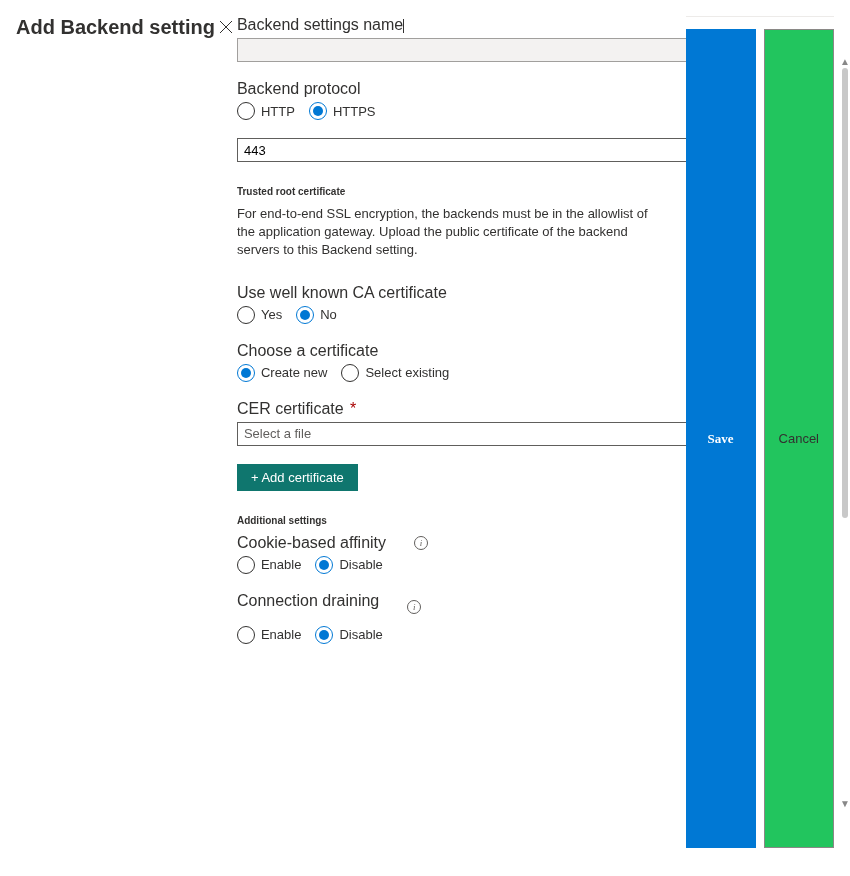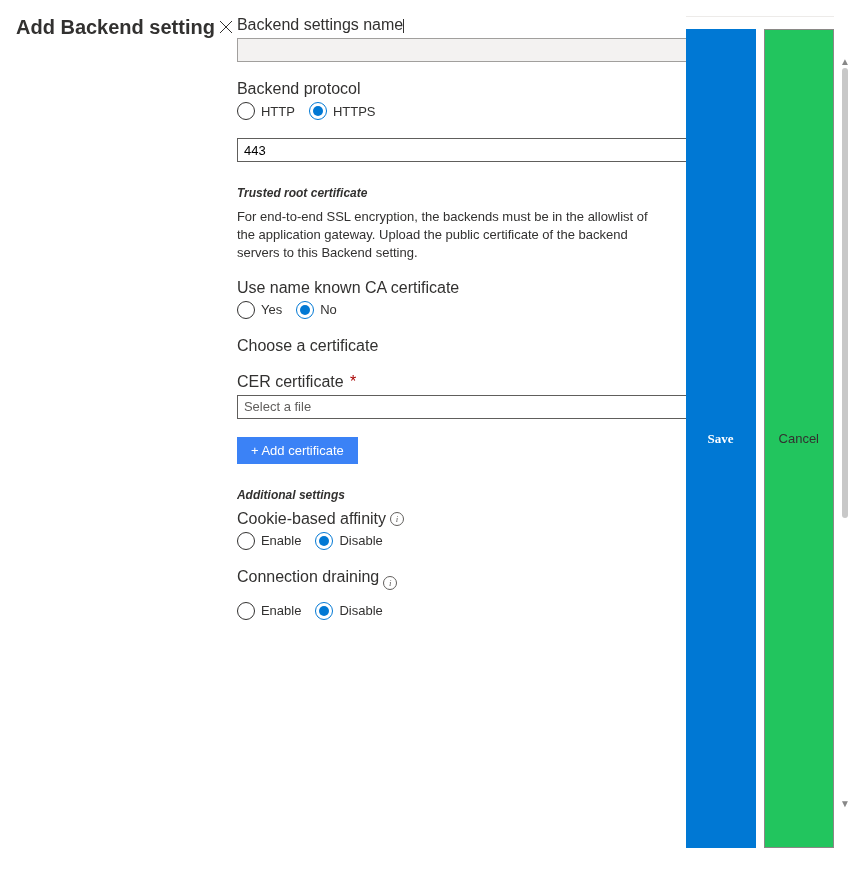--- a/index.html
+++ b/index.html
@@ -21,33 +21,33 @@
       border: 1px solid #605e5c; background: #fff; font-family: inherit;
     }
     input[type="text"].textbox-disabled { background: #f3f2f1; border-color: #a19f9d; }
     .input-wrap { position: relative; width: 730px; }
     .input-wrap .check { position: absolute; right: 8px; top: 4px; color: #107c10; font-size: 14px; }
     .radio-group { display: flex; gap: 14px; margin-top: 4px; }
     .radio-item { display: flex; align-items: center; gap: 6px; cursor: pointer; }
     .radio-circle { width: 18px; height: 18px; border: 1px solid #323130; border-radius: 50%; display: flex; align-items: center; justify-content: center; }
     .radio-circle.selected { border-color: #0078d4; }
     .radio-dot { width: 10px; height: 10px; background: #0078d4; border-radius: 50%; }
-    .section-head { font-weight: 600; font-size: 12px; margin-bottom: 8px; margin-top: 24px; font-style: italic; }
-    .section-desc { font-size: 13px; color: #323130; line-height: 1.4; margin-bottom: 16px; max-width: 730px; }
+    .section-head { font-weight: 600; font-size: 10px; margin-bottom: 8px; margin-top: 24px; }
+    .section-desc { font-size: 13px; color: #323130; line-height: 1.4; margin-bottom: 24px; max-width: 730px; }
     .file-row { display: flex; gap: 22px; width: 730px; }
     .file-row input { flex: 1; color: #605e5c; }
     .file-row input::placeholder { color: #605e5c; }
     .folder-btn { width: 28px; height: 24px; background: #0078d4; border: none; cursor: pointer; display: flex; align-items: center; justify-content: center; }
     .folder-btn svg { width: 16px; height: 14px; }
-    .btn-primary { background: #3b82f6; color: #fff; border: none; padding: 6px 14px; font-size: 13px; cursor: pointer; font-family: inherit; }
+    .btn-primary { background: #0f766e; color: #fff; border: none; padding: 6px 14px; font-size: 13px; cursor: pointer; font-family: inherit; }
     .btn-secondary { background: #22c55e; color: #323130; border: 1px solid #8a8886; padding: 5px 14px; font-size: 13px; cursor: pointer; font-family: inherit; }
     .btn-save { background: #0078d4; color: #fff; border: none; padding: 6px 22px; font-size: 13px; font-weight: 600; cursor: pointer; font-family: Liberation Serif, serif; }
     .footer { padding: 12px 0 16px 0; border-top: 1px solid #edebe9; display: flex; gap: 8px; }
     .info-icon { display: inline-flex; width: 14px; height: 14px; border: 1px solid #605e5c; border-radius: 50%; align-items: center; justify-content: center; font-size: 9px; font-style: italic; font-family: serif; color: #605e5c; margin-left: 4px; vertical-align: middle; }
-    .inline-label { display: flex; align-items: center; }
+    .inline-label { display: flex; align-items: center; gap: 24px; }
     .cursor { display: inline-block; width: 1px; height: 14px; background: #323130; vertical-align: middle; margin-left: 0; }
   </style>
 </head>
 <body>
 
 <div class="panel">
   <div class="header">
     <h1>Add Backend setting</h1>
     <button class="close-btn">
       <span>
@@ -89,37 +89,49 @@
       <div class="input-wrap">
         <input type="text" class="textbox" value="443" style="">
         <span class="check">✓</span>
       </div>
     </div>
 
     <div class="section-head">Trusted root certificate</div>
     <p class="section-desc">For end-to-end SSL encryption, the backends must be in the allowlist of the application gateway. Upload the public certificate of the backend servers to this Backend setting.</p>
 
     <div class="field">
-      <label class="field-label">Use name known CA certificate</label>
+      <label class="field-label">Use well known CA certificate</label>
       <div class="radio-group">
         <div class="radio-item">
           <span class="radio-circle"></span>
           <span>Yes</span>
         </div>
         <div class="radio-item">
           <span class="radio-circle selected">
               <span class="radio-dot"></span>
             </span>
           <span>No</span>
         </div>
       </div>
     </div>
 
     <div class="field">
       <label class="field-label">Choose a certificate</label>
+      <div class="radio-group">
+        <div class="radio-item">
+          <span class="radio-circle selected">
+              <span class="radio-dot"></span>
+            </span>
+          <span>Create new</span>
+        </div>
+        <div class="radio-item">
+          <span class="radio-circle"></span>
+          <span>Select existing</span>
+        </div>
+      </div>
     </div>
 
     <div class="field">
       <label class="field-label"><span>CER certificate</span> <span class="req">*</span></label>
       <div class="file-row">
         <input type="text" class="textbox" placeholder="Select a file" style="">
         <button class="folder-btn">
           <span>
             <svg viewBox="0 0 16 14">
                 <path d="M1 3 L1 12 L15 12 L15 5 L8 5 L6 3 Z" fill="none" stroke="#fff" stroke-width="1.2"></path>

